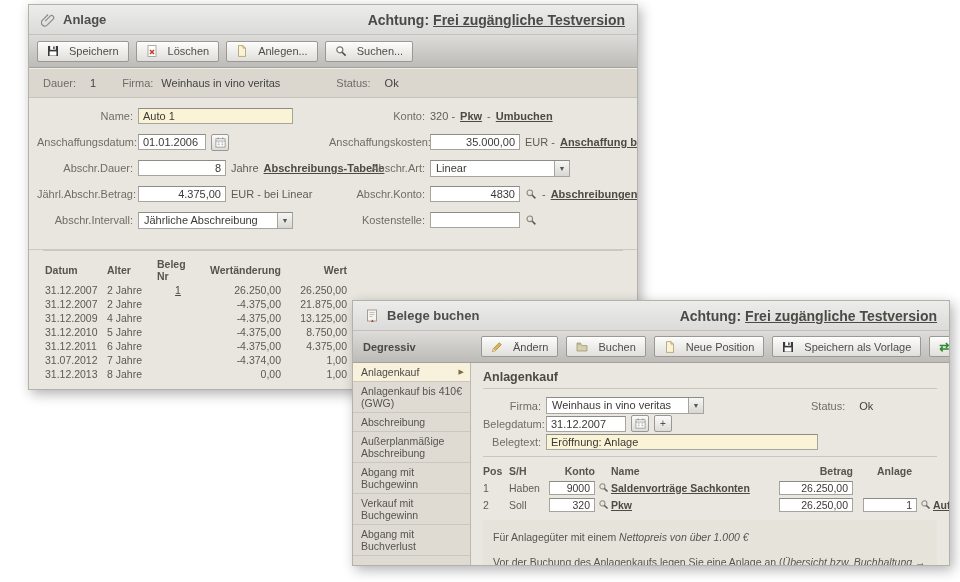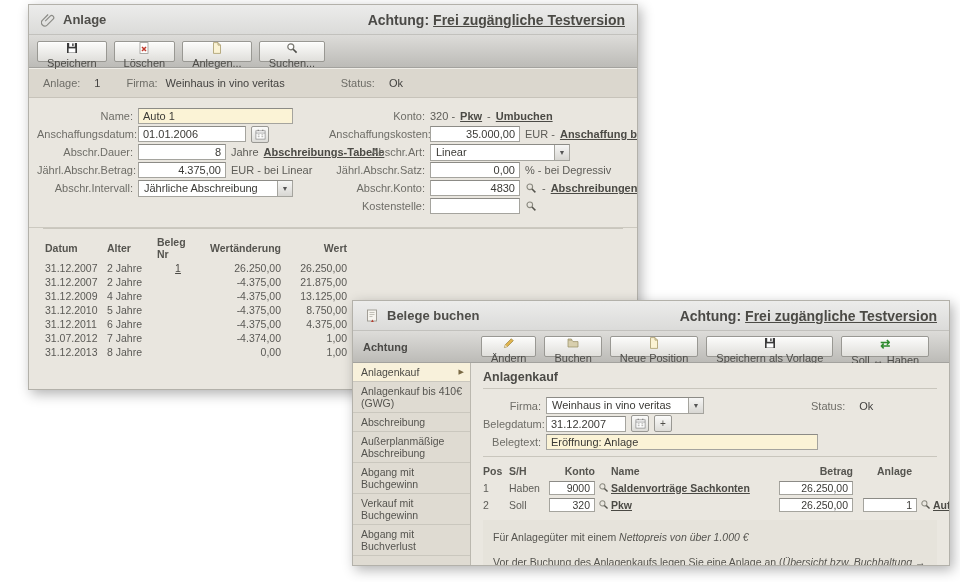--- a/index.html
+++ b/index.html
@@ -10,24 +10,24 @@
          box-shadow:3px 4px 12px rgba(0,0,0,.3); overflow:hidden; font-size:11px; color:#5d5c57; }
 
   .titlebar { height:30px; background:linear-gradient(#ececeb,#dbdbd9); border-bottom:1px solid #c2c1bd;
               display:flex; align-items:center; padding:0 12px; }
   .titlebar .ttl { font-weight:bold; font-size:13px; color:#4f4e4a; margin-left:8px; }
   .warning { margin-left:auto; font-weight:bold; font-size:14px; color:#4b4a47; }
   .warning .lnk { margin-left:4px; }
 
   .toolbar { height:33px; background:linear-gradient(#dddcd9,#bcbbb7); border-bottom:1px solid #a3a29e;
              display:flex; align-items:center; padding:0 8px; gap:7px; }
-  .btn { display:inline-flex; align-items:center; gap:3px; height:21px; padding:0 9px;
+  .btn { display:inline-flex; align-items:center; gap:10px; height:21px; padding:0 9px;
          background:linear-gradient(#fcfcfb,#e0dfdb); border:1px solid #999893; border-radius:2px;
          font-size:11px; color:#4e4d49; white-space:nowrap; cursor:default;
-         box-shadow:inset 0 1px 0 rgba(255,255,255,.7);flex-direction:column; }
+         box-shadow:inset 0 1px 0 rgba(255,255,255,.7); }
 
   .infobar { height:30px; background:#dbd7ce; border-top:1px solid #efede7; border-bottom:1px solid #c7c3ba;
              display:flex; align-items:center; padding:0 14px; color:#6c6b65; }
   .infobar b { font-weight:normal; color:#434240; }
 
   .lnk { color:#4b4a45; font-weight:bold; text-decoration:underline; cursor:pointer; white-space:nowrap; }
   .lnk-plain { color:#4b4a45; text-decoration:underline; cursor:pointer; }
   .lbl { color:#6e6d67; text-align:right; flex:none; }
   .sfx { color:#5d5c57; white-space:nowrap; }
 
@@ -43,21 +43,21 @@
 
   .mini-btn { width:18px; height:17px; border:1px solid #999893; border-radius:2px;
               background:linear-gradient(#fbfbfa,#dddcd8); display:inline-flex; align-items:center;
               justify-content:center; font-size:10px; color:#4e4d49; }
   .checkbox { width:11px; height:11px; background:#fcfcfb; border:1px solid #9a9995; display:inline-block; }
   .icon { display:inline-flex; flex:none; align-items:center; justify-content:center; }
 
   
   .form2col { display:flex; padding:10px 0 0 0; }
   .fcol { display:flex; flex-direction:column; gap:1px; }
-  .frow { display:flex; align-items:center; height:16px; gap:5px; margin-bottom:1px; }
+  .frow { display:flex; align-items:center; height:16px; gap:5px; margin-bottom:9px; }
   .swap-glyph { color:#2e8b2e; font-weight:bold; font-size:12px; }
 
   .sect-sep { border-top:1px solid #ccc9c0; margin:12px 0 0 0; }
   .sect-title { font-weight:bold; font-size:12.5px; color:#4b4a46; padding:8px 14px 5px 14px; }
   .rule { border-top:1px solid #c9c6bd; margin:0 14px; }
 
   table.wtab { border-collapse:collapse; margin:6px 0 0 14px; font-size:10.5px; color:#5a5955; }
   table.wtab th { font-weight:bold; text-align:left; padding:1px 2px; color:#55544f; }
   table.wtab td { padding:1px 2px; }
   .cw-datum{width:62px;} .cw-alter{width:50px;} .cw-beleg{width:46px;text-align:center;}
@@ -152,38 +152,38 @@
           <svg width="12" height="12" viewBox="0 0 12 12">
               <circle cx="4.8" cy="4.8" r="3" fill="#fff" stroke="#77766f" stroke-width="1.2"></circle>
               <line x1="7.2" y1="7.2" x2="10.6" y2="10.6" stroke="#4d4c48" stroke-width="1.6"></line>
             </svg>
         </span>
         <span>Suchen...</span>
       </span>
     </div>
 
     <div class="infobar">
-      <span class="lbl">Anlage:</span>
+      <span class="lbl">Dauer:</span>
       <b style="margin-left:14px">1</b>
       <span class="lbl" style="margin-left:26px">Firma:</span>
       <b style="margin-left:8px">Weinhaus in vino veritas</b>
       <span class="lbl" style="margin-left:56px">Status:</span>
       <b style="margin-left:14px">Ok</b>
     </div>
 
     <div class="form2col">
 
       <div class="fcol" style="width:300px; padding-left:8px;">
         <div class="frow">
           <span class="lbl" style="width:96px">Name:</span>
           <input class="fld hl" style="width: 155px;" value="Auto 1">
         </div>
         <div class="frow">
           <span class="lbl" style="width:96px">Anschaffungsdatum:</span>
-          <input class="fld" style="width: 108px;" value="01.01.2006">
+          <input class="fld" style="width: 68px;" value="01.01.2006">
           <span class="mini-btn">
             <span class="icon">
               <svg width="11" height="11" viewBox="0 0 12 12">
                   <rect x="1" y="2" width="10" height="9" fill="#fff" stroke="#888" stroke-width="0.8"></rect>
                   <path d="M1 4.4h10" stroke="#888" stroke-width="0.8"></path>
                   <path d="M3.5 2V.8M8.5 2V.8" stroke="#555" stroke-width="0.9"></path>
                   <path d="M3 6.4h2M3 8.4h2M7 6.4h2M7 8.4h2" stroke="#9a9a96" stroke-width="0.9"></path>
                 </svg>
             </span>
           </span>
@@ -223,25 +223,20 @@
           <span class="lnk">Anschaffung buchen</span>
         </div>
         <div class="frow">
           <span class="lbl" style="width:96px">Abschr.Art:</span>
           <span class="sel" style="width:140px">
             <span class="sel-txt">Linear</span>
             <span class="sel-btn">▼</span>
           </span>
         </div>
         <div class="frow">
-          <span class="lbl" style="width:96px">Jährl.Abschr.Satz:</span>
-          <input class="fld num" style="width: 90px;" value="0,00">
-          <span class="sfx">% - bei Degressiv</span>
-        </div>
-        <div class="frow">
           <span class="lbl" style="width:96px">Abschr.Konto:</span>
           <input class="fld num" style="width: 90px;" value="4830">
           <span class="icon">
             <svg width="12" height="12" viewBox="0 0 12 12">
                 <circle cx="4.8" cy="4.8" r="2.8" fill="none" stroke="#8a897f" stroke-width="1.1"></circle>
                 <line x1="7" y1="7" x2="10.4" y2="10.4" stroke="#55544d" stroke-width="1.5"></line>
               </svg>
           </span>
           <span class="sfx">-</span>
           <span class="lnk">Abschreibungen auf Sachanlagen (ohne Afa auf</span>
@@ -336,21 +331,21 @@
             <path d="M6 13l1.4-2.6L8.8 13z" fill="#b23a2e"></path>
           </svg>
       </span>
       <span class="ttl">Belege buchen</span>
       <span class="warning">
         <span>Achtung:</span><span class="lnk">Frei zugängliche Testversion</span>
       </span>
     </div>
 
     <div class="tb2">
-      <span class="vorlagen-cell">Achtung</span>
+      <span class="vorlagen-cell">Degressiv</span>
       <span class="tb2-btns">
         <span class="btn">
           <span class="icon">
             <svg width="12" height="12" viewBox="0 0 12 12">
                 <path d="M1.4 10.6l.9-2.9 6-6 2 2-6 6z" fill="#e0b44e" stroke="#8a7430" stroke-width="0.6"></path>
                 <path d="M1.4 10.6l2.9-.9-2-2z" fill="#e8d8ae"></path>
               </svg>
           </span>
           <span>Ändern</span>
         </span>

